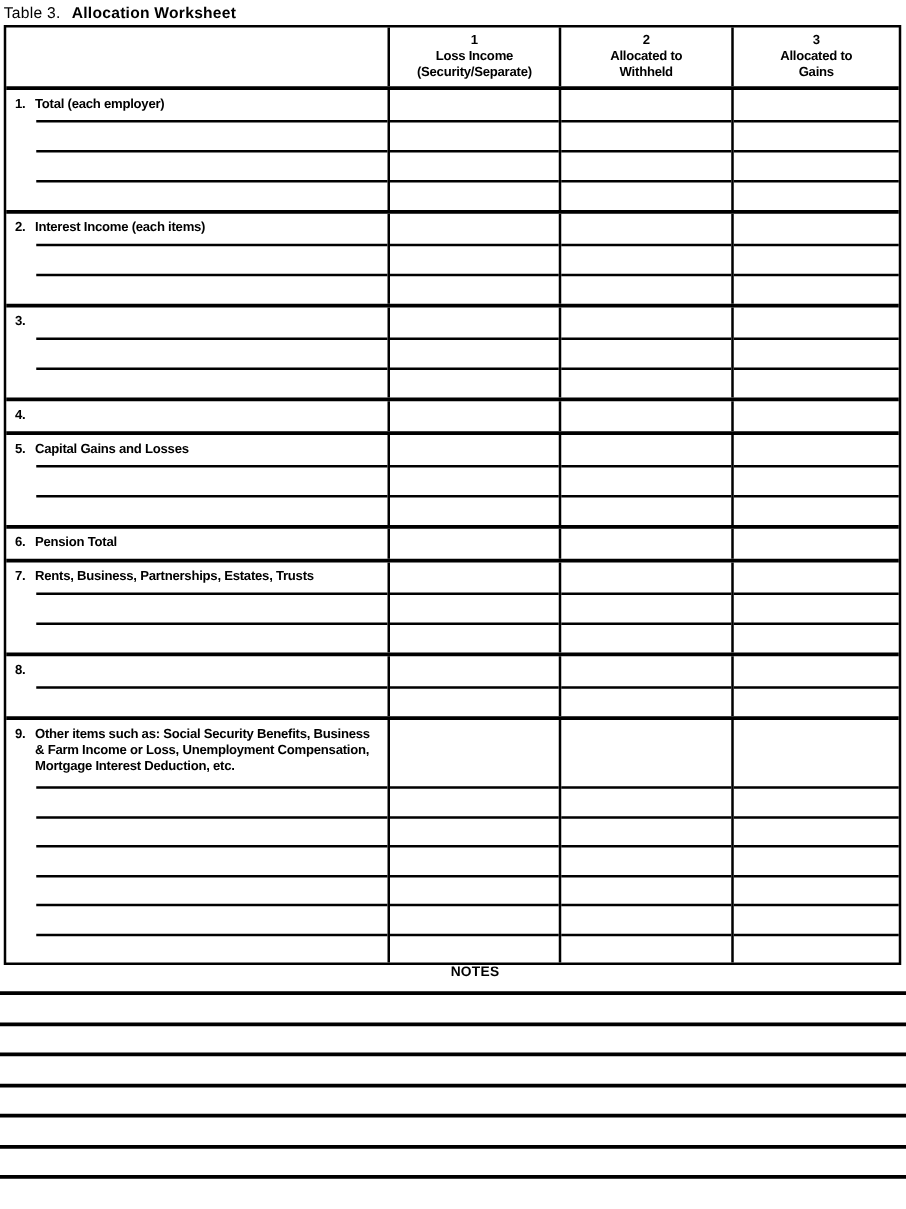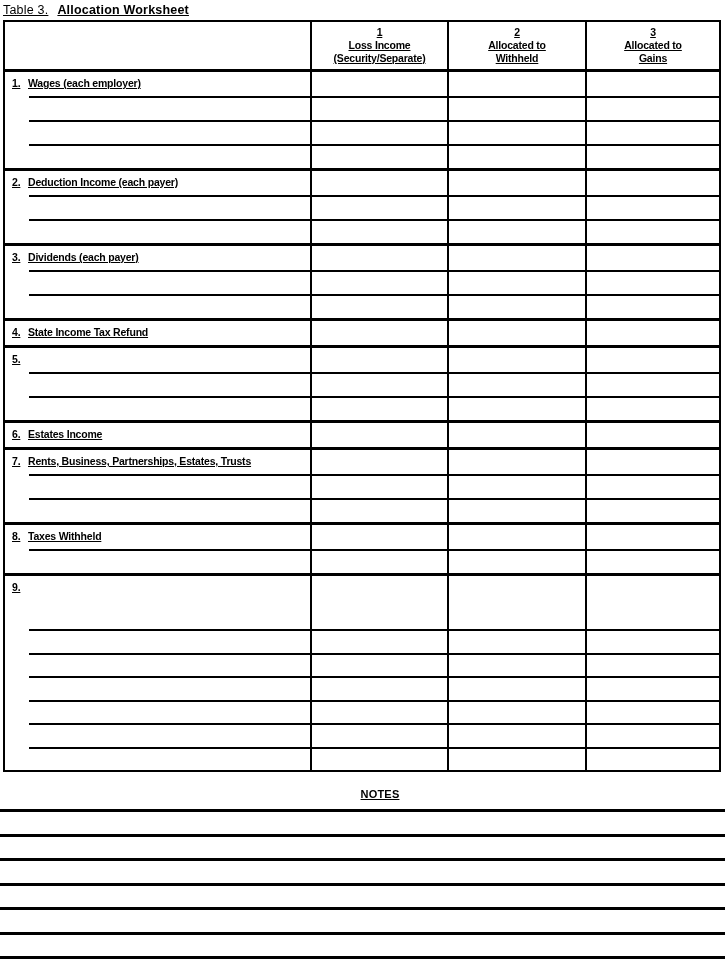--- a/index.html
+++ b/index.html
@@ -3,21 +3,21 @@
 <meta charset="utf-8">
 <style>
   * { box-sizing: border-box; }
   html, body { margin: 0; padding: 0; }
   body {
     width: 725px; height: 967px;
     background: #ffffff; color: #000;
     font-family: "Liberation Sans", sans-serif;
     overflow: hidden;
   }
-  .page { position: relative; width: 725px; height: 967px; text-decoration: underline; }
+  .page { position: relative; width: 725px; height: 967px; }
 
   
   .title { padding: 3px 0 0 3px; height: 20px; font-size: 12.5px; white-space: nowrap; }
   .title .prefix { font-weight: normal; letter-spacing: 0.2px; margin-right: 9px; }
   .title .name   { font-weight: bold; letter-spacing: 0.2px; }
 
   
   .tbl { margin-left: 3px; width: 718px; border: 2px solid #000; background: #fff; }
 
   .hdr { display: flex; border-bottom: 3px solid #000; }
@@ -48,21 +48,21 @@
   .label-text .num { flex: none; width: 23px; padding-left: 7px; }
   .label-text .lab { flex: 1; padding-right: 4px; }
 
   .lbl-sub .bar { height: 2px; background: #000; margin-left: 24px; }
 
   .amt-cell { width: 100%; }
   .amt-cell + .amt-cell { border-top: 2px solid #000; }
 
   
   .notes-heading {
-    margin-top: 16px; height: 14px;
+    margin-top: 0; height: 14px;
     text-align: center; font-weight: bold; font-size: 11px; letter-spacing: 0.2px; padding-left: 35px;
   }
   .note-line { height: 3px; background: #000; margin-top: 21.5px; width: 725px; }
   .note-line.first { margin-top: 7px; }
 </style>
 </head>
 <body>
 
 <div class="page">
 
@@ -87,21 +87,21 @@
         <div>3</div>
         <div>Allocated to</div>
         <div>Gains</div>
       </div>
     </div>
     <div>
         <div class="group">
           <div class="gcol label-col">
             <div class="cell label-text">
               <span class="num">1.</span>
-              <span class="lab">Wages (each employer)</span>
+              <span class="lab">Total (each employer)</span>
             </div>
             <div class="cell lbl-sub">
               <div class="bar"></div>
             </div>
             <div class="cell lbl-sub">
               <div class="bar"></div>
             </div>
             <div class="cell lbl-sub">
               <div class="bar"></div>
             </div>
@@ -122,21 +122,21 @@
             <div class="cell amt-cell"></div>
             <div class="cell amt-cell"></div>
             <div class="cell amt-cell"></div>
             <div class="cell amt-cell"></div>
           </div>
         </div>
         <div class="group">
           <div class="gcol label-col">
             <div class="cell label-text">
               <span class="num">2.</span>
-              <span class="lab">Deduction Income (each payer)</span>
+              <span class="lab">Interest Income (each items)</span>
             </div>
             <div class="cell lbl-sub">
               <div class="bar"></div>
             </div>
             <div class="cell lbl-sub">
               <div class="bar"></div>
             </div>
           </div>
           <div class="gcol amt-col w1">
             <div class="cell amt-cell"></div>
@@ -151,21 +151,20 @@
           <div class="gcol amt-col w3">
             <div class="cell amt-cell"></div>
             <div class="cell amt-cell"></div>
             <div class="cell amt-cell"></div>
           </div>
         </div>
         <div class="group">
           <div class="gcol label-col">
             <div class="cell label-text">
               <span class="num">3.</span>
-              <span class="lab">Dividends (each payer)</span>
             </div>
             <div class="cell lbl-sub">
               <div class="bar"></div>
             </div>
             <div class="cell lbl-sub">
               <div class="bar"></div>
             </div>
           </div>
           <div class="gcol amt-col w1">
             <div class="cell amt-cell"></div>
@@ -180,37 +179,37 @@
           <div class="gcol amt-col w3">
             <div class="cell amt-cell"></div>
             <div class="cell amt-cell"></div>
             <div class="cell amt-cell"></div>
           </div>
         </div>
         <div class="group">
           <div class="gcol label-col">
             <div class="cell label-text">
               <span class="num">4.</span>
-              <span class="lab">State Income Tax Refund</span>
             </div>
           </div>
           <div class="gcol amt-col w1">
             <div class="cell amt-cell"></div>
           </div>
           <div class="gcol amt-col w2">
             <div class="cell amt-cell"></div>
           </div>
           <div class="gcol amt-col w3">
             <div class="cell amt-cell"></div>
           </div>
         </div>
         <div class="group">
           <div class="gcol label-col">
             <div class="cell label-text">
               <span class="num">5.</span>
+              <span class="lab">Capital Gains and Losses</span>
             </div>
             <div class="cell lbl-sub">
               <div class="bar"></div>
             </div>
             <div class="cell lbl-sub">
               <div class="bar"></div>
             </div>
           </div>
           <div class="gcol amt-col w1">
             <div class="cell amt-cell"></div>
@@ -225,21 +224,21 @@
           <div class="gcol amt-col w3">
             <div class="cell amt-cell"></div>
             <div class="cell amt-cell"></div>
             <div class="cell amt-cell"></div>
           </div>
         </div>
         <div class="group">
           <div class="gcol label-col">
             <div class="cell label-text">
               <span class="num">6.</span>
-              <span class="lab">Estates Income</span>
+              <span class="lab">Pension Total</span>
             </div>
           </div>
           <div class="gcol amt-col w1">
             <div class="cell amt-cell"></div>
           </div>
           <div class="gcol amt-col w2">
             <div class="cell amt-cell"></div>
           </div>
           <div class="gcol amt-col w3">
             <div class="cell amt-cell"></div>
@@ -271,21 +270,20 @@
           <div class="gcol amt-col w3">
             <div class="cell amt-cell"></div>
             <div class="cell amt-cell"></div>
             <div class="cell amt-cell"></div>
           </div>
         </div>
         <div class="group">
           <div class="gcol label-col">
             <div class="cell label-text">
               <span class="num">8.</span>
-              <span class="lab">Taxes Withheld</span>
             </div>
             <div class="cell lbl-sub">
               <div class="bar"></div>
             </div>
           </div>
           <div class="gcol amt-col w1">
             <div class="cell amt-cell"></div>
             <div class="cell amt-cell"></div>
           </div>
           <div class="gcol amt-col w2">
@@ -294,20 +292,21 @@
           </div>
           <div class="gcol amt-col w3">
             <div class="cell amt-cell"></div>
             <div class="cell amt-cell"></div>
           </div>
         </div>
         <div class="group">
           <div class="gcol label-col">
             <div class="cell label-text tall">
               <span class="num">9.</span>
+              <span class="lab">Other items such as: Social Security Benefits, Business &amp; Farm Income or Loss, Unemployment Compensation, Mortgage Interest Deduction, etc.</span>
             </div>
             <div class="cell lbl-sub sub9">
               <div class="bar"></div>
             </div>
             <div class="cell lbl-sub sub9">
               <div class="bar"></div>
             </div>
             <div class="cell lbl-sub sub9">
               <div class="bar"></div>
             </div>

